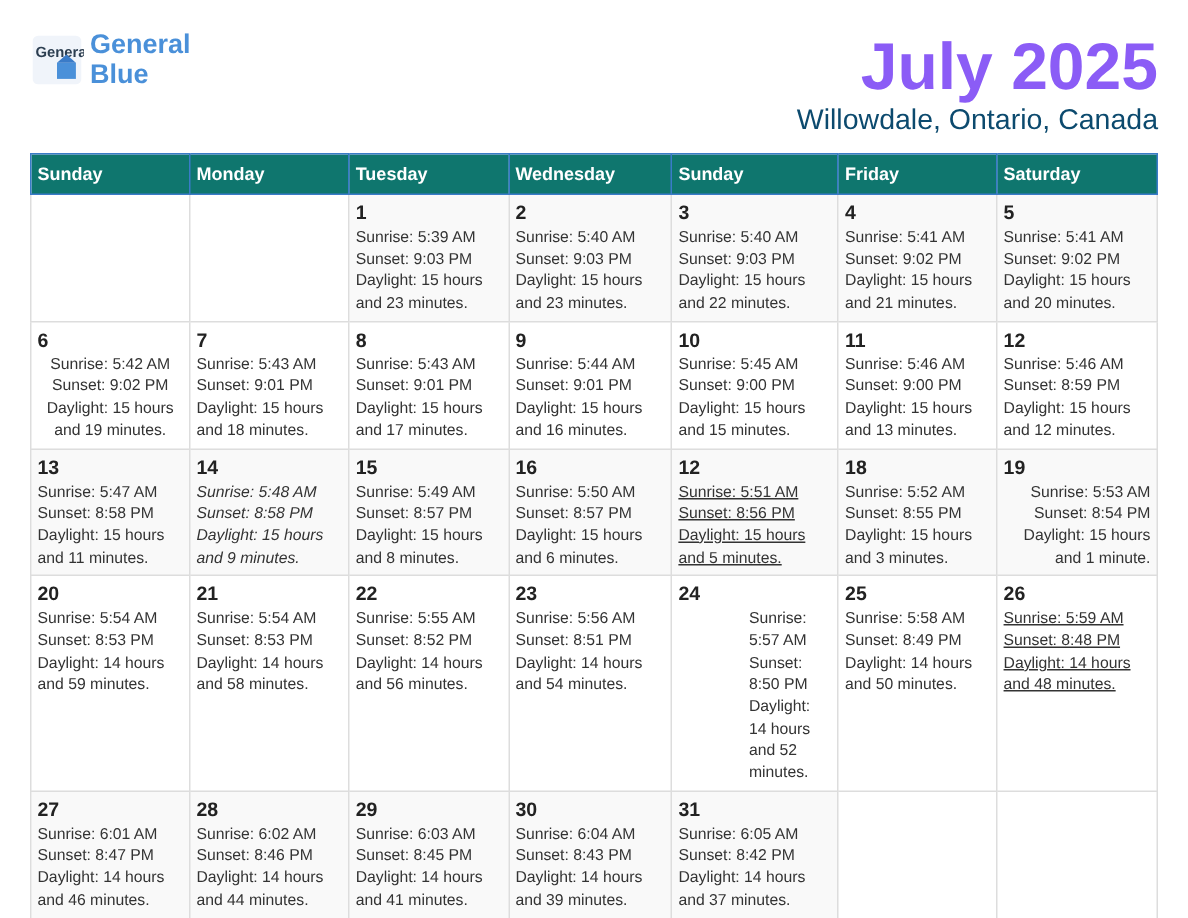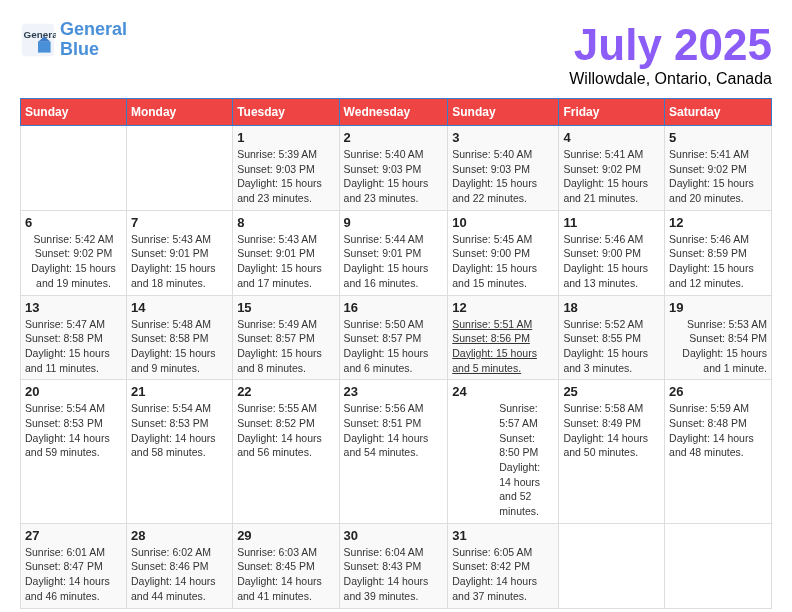--- a/index.html
+++ b/index.html
@@ -36,30 +36,30 @@
     }
     .title-area {
       text-align: right;
     }
     .month-title {
       font-size: 44px;
       color: #8b5cf6;
       font-weight: bold;
     }
     .location {
-      font-size: 16px;
-      color: #000000;
+      font-size: 19px;
+      color: #0c4a6e;
     }
     table {
       width: 100%;
       border-collapse: collapse;
       font-size: 11px;
     }
     thead tr {
-      background-color: #ef4444;
+      background-color: #0f766e;
       color: #fff;
     }
     thead th {
       padding: 6px 4px;
       text-align: left;
       font-weight: bold;
       font-size: 12px;
       border: 1px solid #3a7bc8;
     }
     tbody tr {
@@ -211,21 +211,21 @@
       </tr>
       <tr>
         <td>
           <span class="day-number">13</span>
           <div class="day-info" style="white-space: pre-line;">Sunrise: 5:47 AM
 Sunset: 8:58 PM
 Daylight: 15 hours and 11 minutes.</div>
         </td>
         <td>
           <span class="day-number">14</span>
-          <div class="day-info" style="white-space: pre-line;">Sunrise: 5:48 AM
+          <div class="day-info" style="white-space: pre-line; font-style: italic;">Sunrise: 5:48 AM
 Sunset: 8:58 PM
 Daylight: 15 hours and 9 minutes.</div>
         </td>
         <td>
           <span class="day-number">15</span>
           <div class="day-info" style="white-space: pre-line;">Sunrise: 5:49 AM
 Sunset: 8:57 PM
 Daylight: 15 hours and 8 minutes.</div>
         </td>
         <td>
@@ -285,21 +285,21 @@
 Daylight: 14 hours and 52 minutes.</div>
         </td>
         <td>
           <span class="day-number">25</span>
           <div class="day-info" style="white-space: pre-line;">Sunrise: 5:58 AM
 Sunset: 8:49 PM
 Daylight: 14 hours and 50 minutes.</div>
         </td>
         <td>
           <span class="day-number">26</span>
-          <div class="day-info" style="white-space: pre-line;">Sunrise: 5:59 AM
+          <div class="day-info" style="white-space: pre-line; text-decoration: underline;">Sunrise: 5:59 AM
 Sunset: 8:48 PM
 Daylight: 14 hours and 48 minutes.</div>
         </td>
       </tr>
       <tr>
         <td>
           <span class="day-number">27</span>
           <div class="day-info" style="white-space: pre-line;">Sunrise: 6:01 AM
 Sunset: 8:47 PM
 Daylight: 14 hours and 46 minutes.</div>

